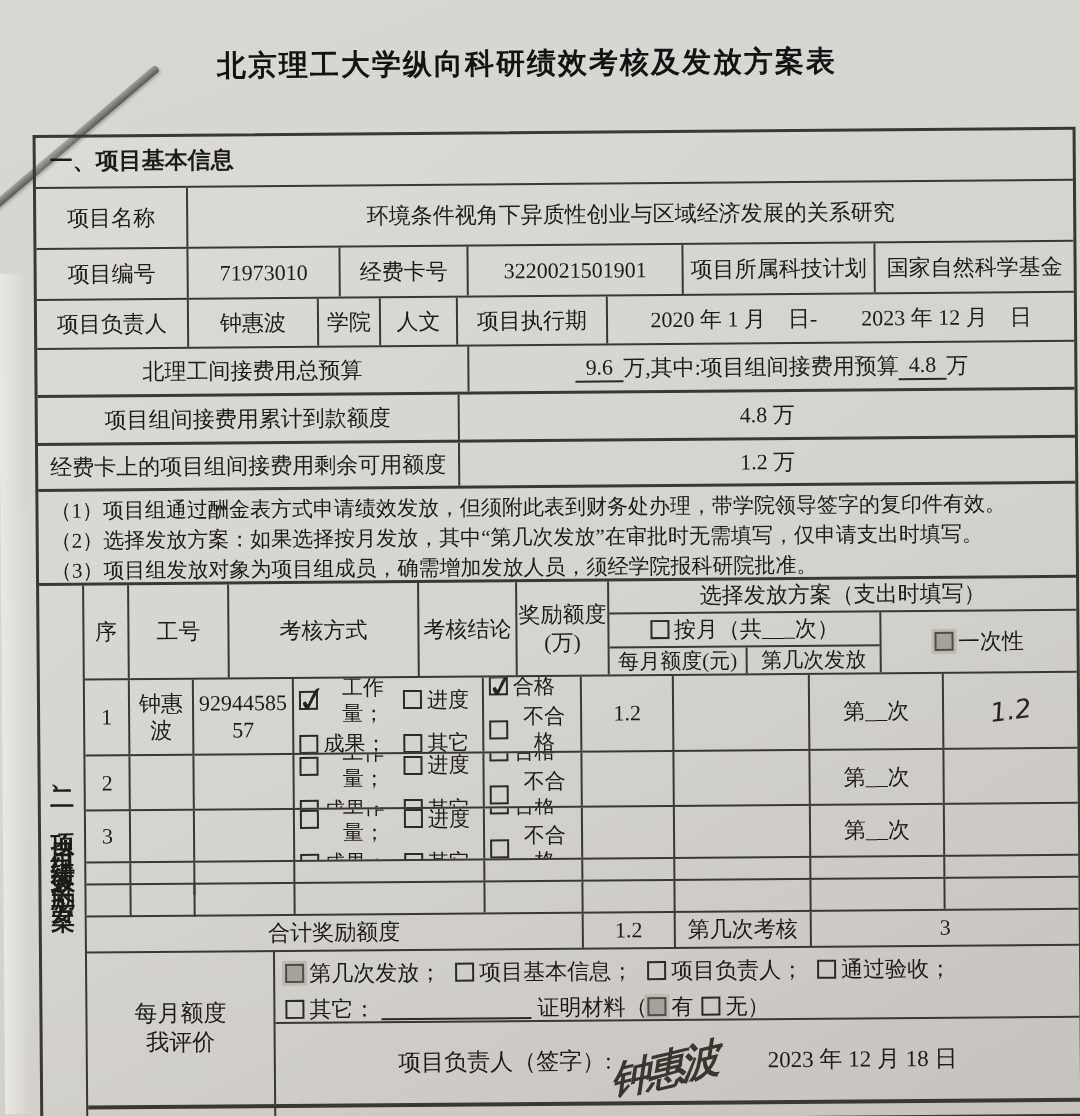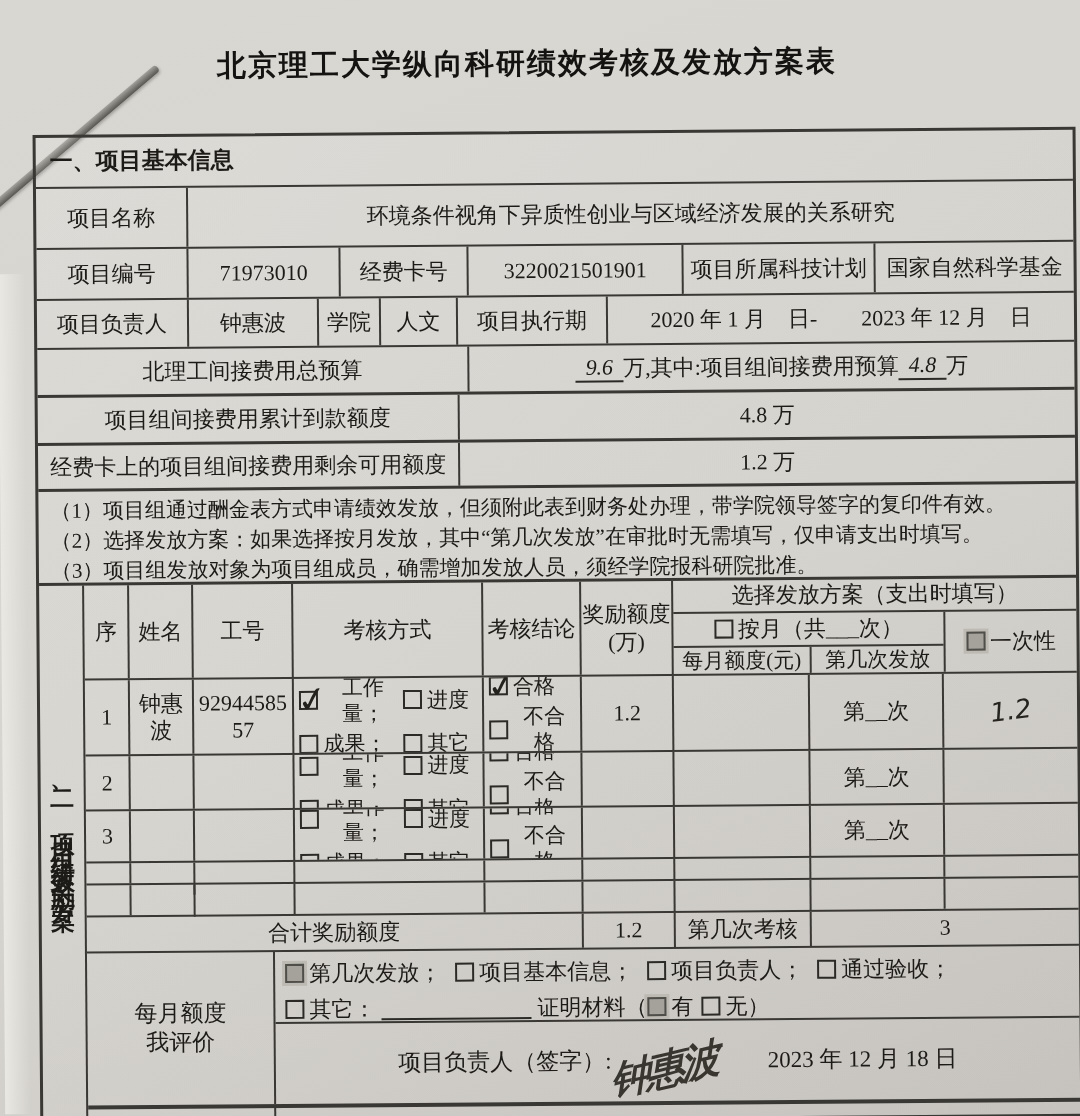--- a/index.html
+++ b/index.html
@@ -61,21 +61,21 @@
     padding:2px 5px;font-size:21px;}
   .mline{display:flex;align-items:center;margin:2px 0;}
   .mitem{display:flex;align-items:center;}
   .mitem.f1{flex:1;}
   .mitem.fix{width:74px;flex:none;}
   .cb{position:relative;display:inline-block;width:19px;height:19px;border:2px solid #2b2a26;
     margin-right:5px;flex:none;box-sizing:border-box;background:transparent;}
   .cb.shaded{background:#a4a29b;border-color:#504e49;box-shadow:0 0 0 3px #bcbab3;}
   .cb.ticked::after{content:"✓";position:absolute;left:-4px;top:-16px;font-size:36px;
     color:#23221d;transform:rotate(-8deg);font-family:"DejaVu Sans",sans-serif;}
-  .ul{display:inline-block;border-bottom:2px solid #2b2a26;padding:0 10px;font-style:italic;}
+  .ul{display:inline-block;border-bottom:2px solid #2b2a26;padding:0 10px;}
   .blank150{display:inline-block;width:150px;height:22px;border-bottom:2px solid #2b2a26;margin:0 6px;}
   .hand{font-family:"DejaVu Sans",sans-serif;font-size:26px;font-style:italic;
     transform:rotate(-7deg);color:#26241f;}
   .sig{display:inline-block;font-size:40px;color:#2c2a23;margin-left:2px;letter-spacing:-4px;
     transform:rotate(-13deg) skewX(-22deg) translateY(8px);opacity:.92;font-weight:600;}
   .sign-line{justify-content:center;align-items:center;font-size:23px;}
   .sign-date{margin-left:46px;}
   .eval-top{flex-direction:column;align-items:flex-start;justify-content:center;
     padding:4px 10px;font-size:22px;}
   .eval-line{display:flex;align-items:center;margin:4px 0;flex-wrap:nowrap;}
@@ -148,21 +148,20 @@
     </div>
 
     <div class="s2">
       <div class="side">
         <span>二、项目组绩效奖励方案</span>
       </div>
       <div class="s2c">
 
         <div class="row" style="height:93px">
           <div class="c w-seq hdr">序</div>
-          <div class="c w-name hdr">姓名</div>
           <div class="c w-id hdr">工号</div>
           <div class="c w-method hdr">考核方式</div>
           <div class="c w-result hdr">考核结论</div>
           <div class="c w-amt hdr two-line">
             <div>奖励额度</div>
             <div>(万)</div>
           </div>
           <div class="col grow" style="border-left:2px solid var(--line)">
             <div style="height:31px;display:flex;align-items:center;justify-content:center;font-size:22px">选择发放方案（支出时填写）</div>
             <div class="subrow">

